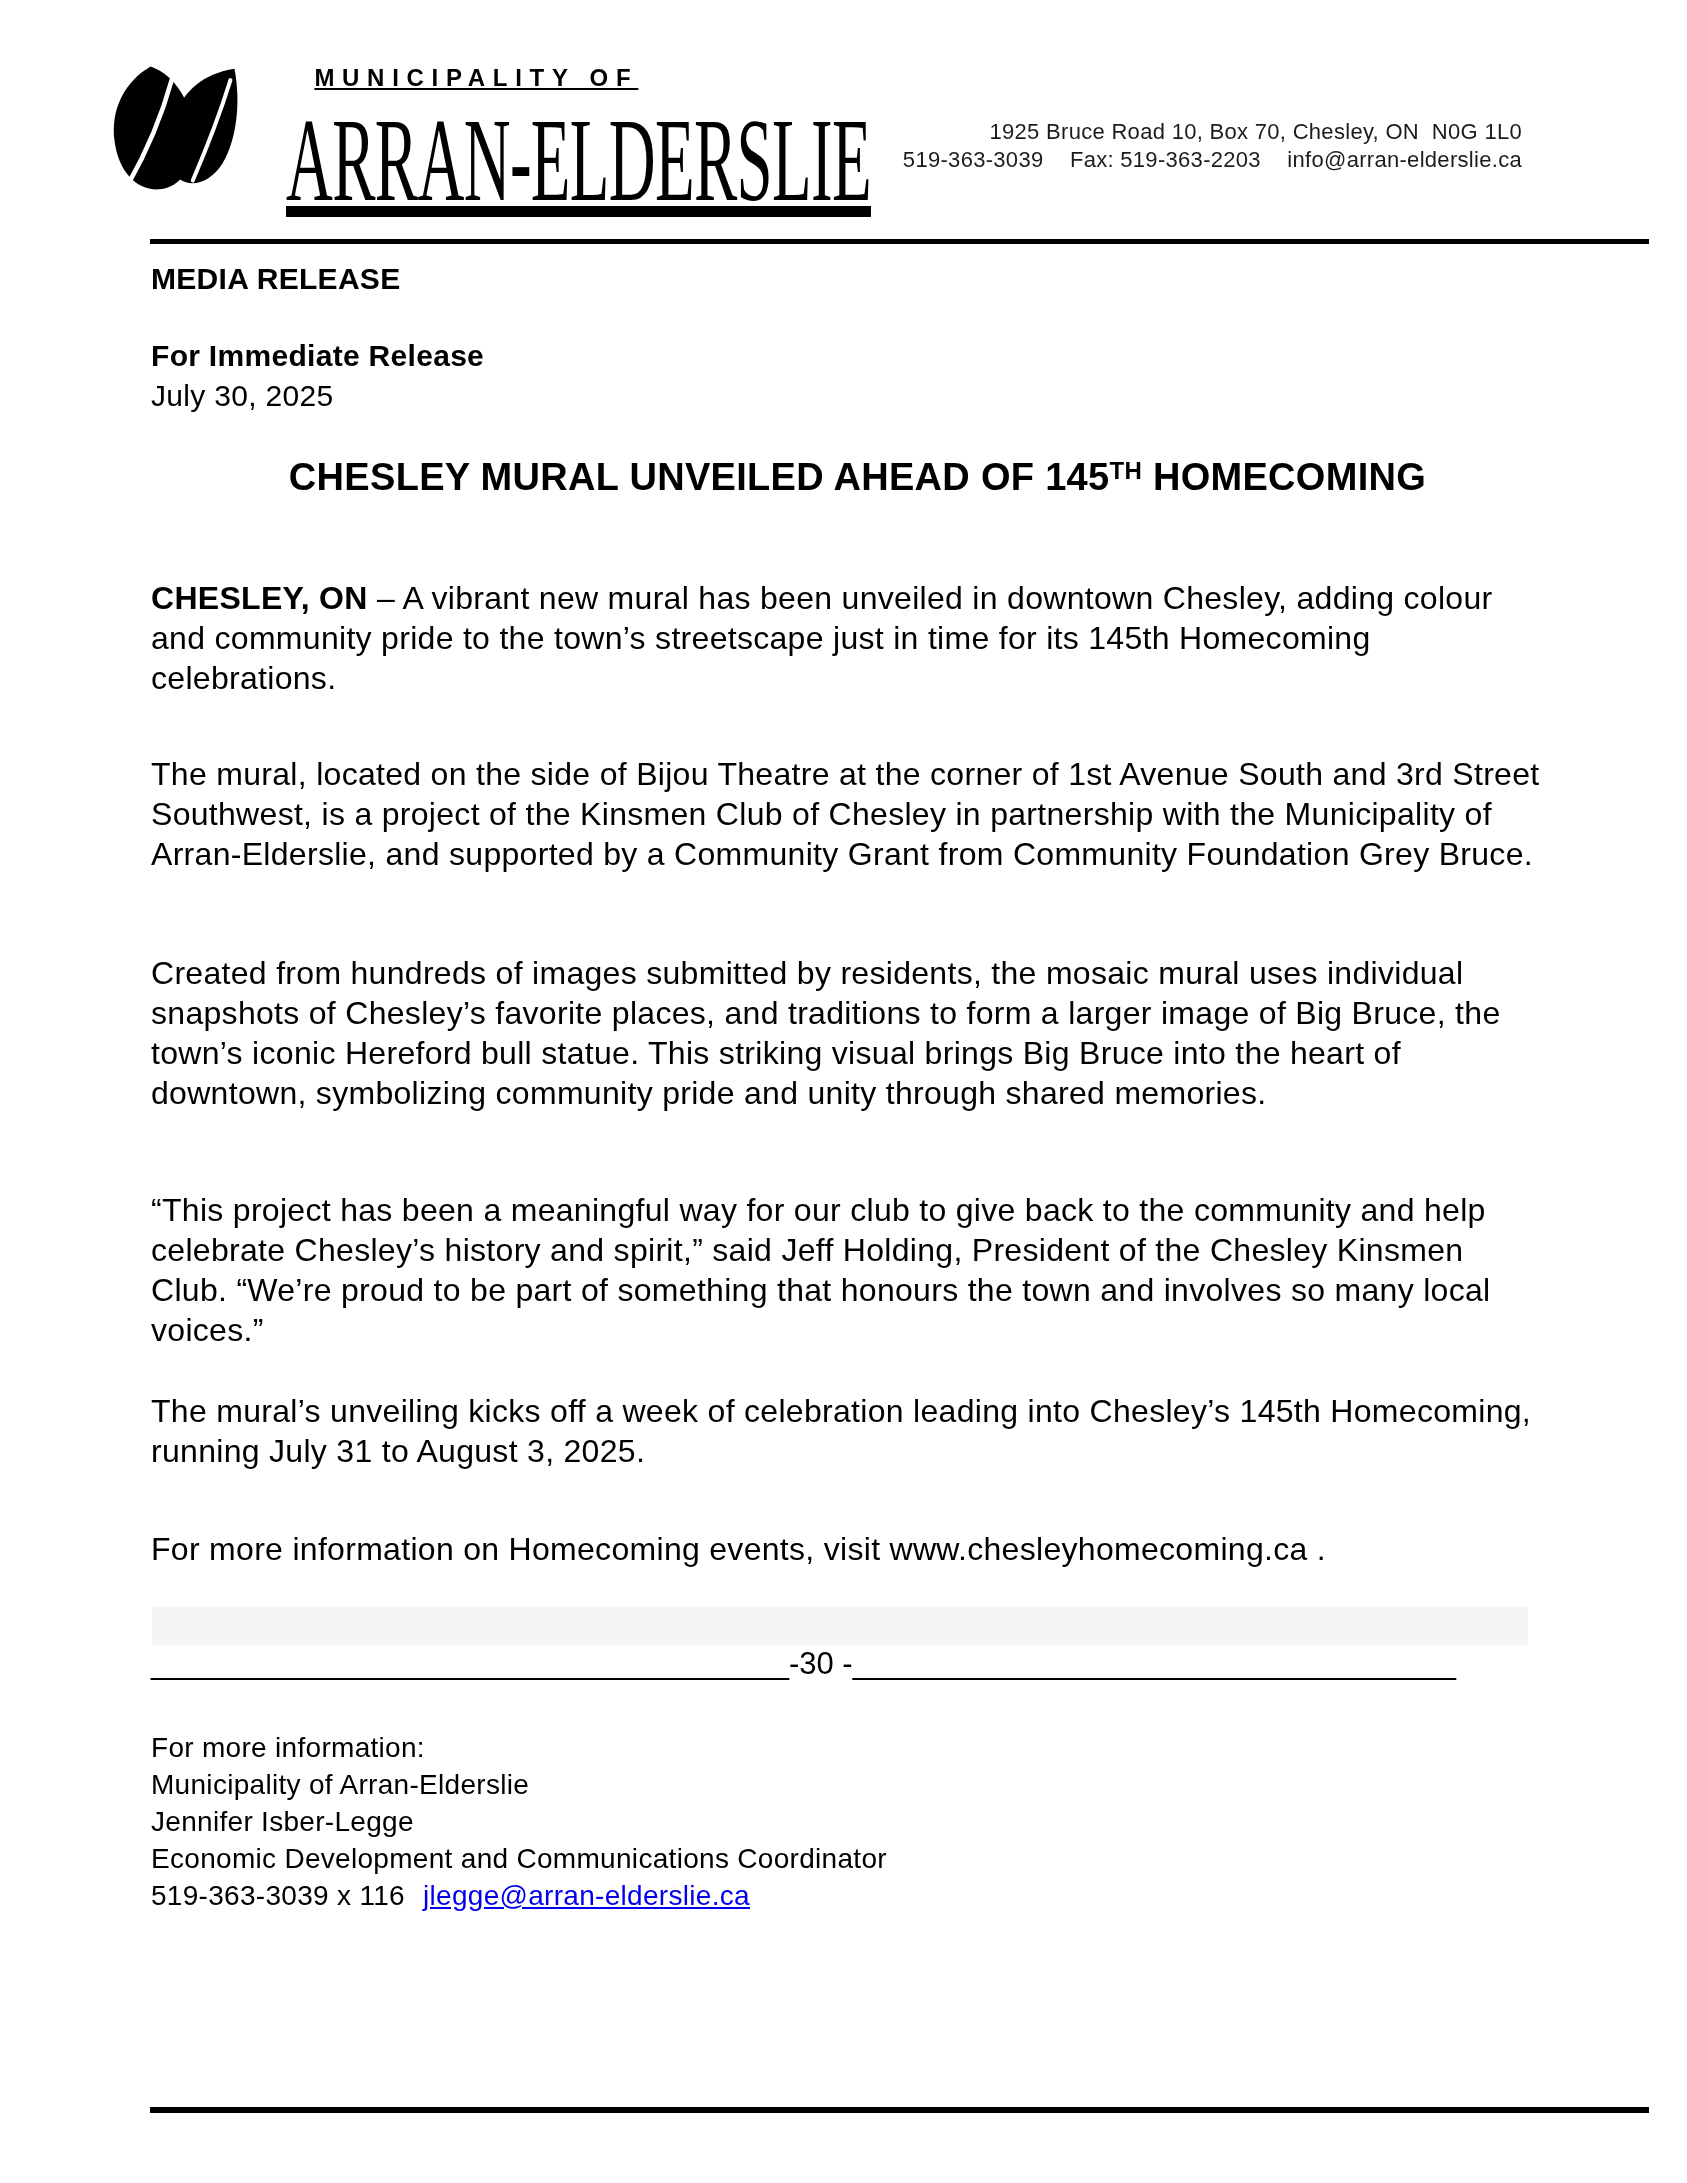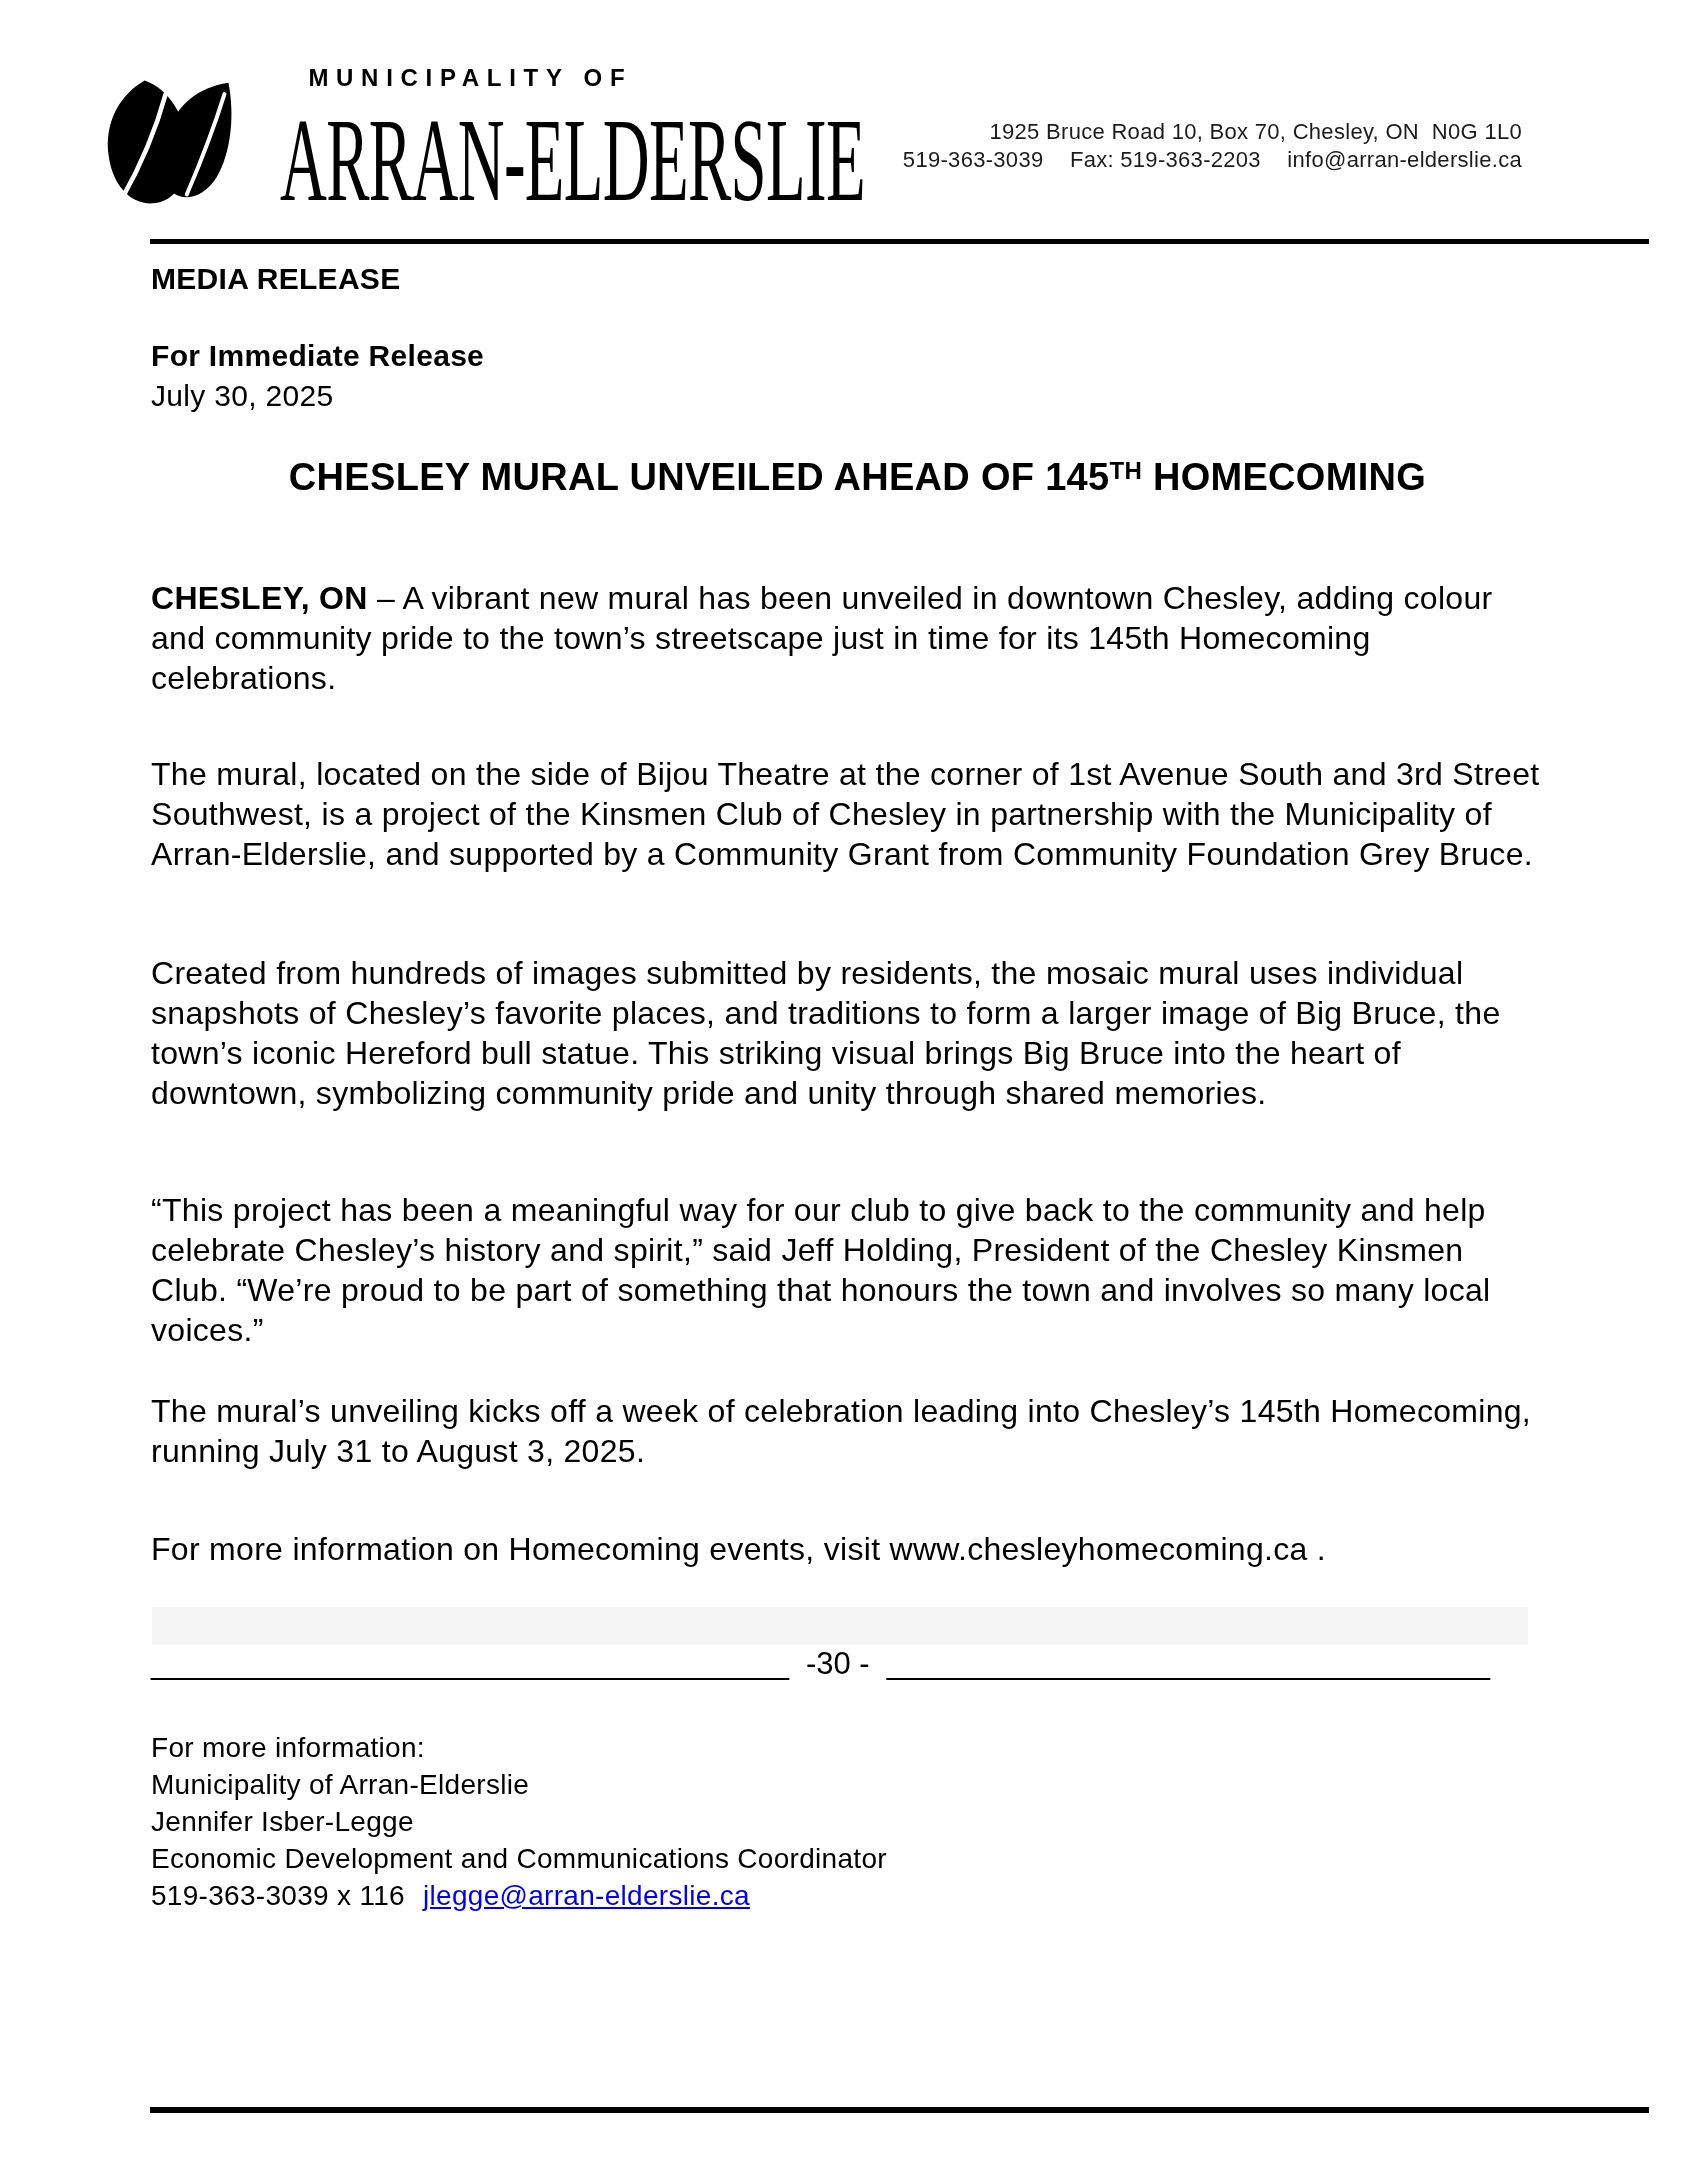--- a/index.html
+++ b/index.html
@@ -6,21 +6,21 @@
   .page{
     position:relative;
     width:1687px;
     height:2183px;
     background:#ffffff;
     font-family:"Liberation Sans", sans-serif;
     color:#000;
     overflow:hidden;
   }
   
-  .logo{position:absolute;left:100px;top:58px;display:flex;align-items:flex-end;}
+  .logo{position:absolute;left:106px;top:58px;display:flex;align-items:flex-start;text-decoration:underline;}
   .leaves{flex:0 0 auto;}
   .logo-text{margin-left:43px;margin-top:6px;}
   .org-small{
     font-size:24px;font-weight:600;letter-spacing:7.7px;
     padding-left:28.4px;margin-bottom:9.5px;white-space:nowrap;
   }
   .org-large{
     font-family:"Liberation Serif", serif;
     font-size:118px;line-height:118px;font-weight:400;
     transform:scale(0.55,1.0);transform-origin:left top;
@@ -52,21 +52,21 @@
   .body{
     margin:0;font-size:32px;line-height:40px;letter-spacing:0.3px;
   }
   .plain-url{color:#000;}
   
   .band{position:absolute;left:152px;top:1607px;width:1376px;height:38px;background:#f5f5f5;}
   .divider{
     position:absolute;left:151px;top:1646px;width:1389px;
     font-size:31px;white-space:nowrap;letter-spacing:0;
   }
-  .divider .d30{margin:0 17px;}
+  .divider .d30{margin:0 0;}
   
   .contact{top:1729px;font-size:28px;line-height:37px;letter-spacing:0.3px;}
   .email-link{color:#0000ee;text-decoration:underline;margin-left:18px;}
 </style>
 </head>
 <body>
 
 <div class="page">
 
   <div class="logo">

